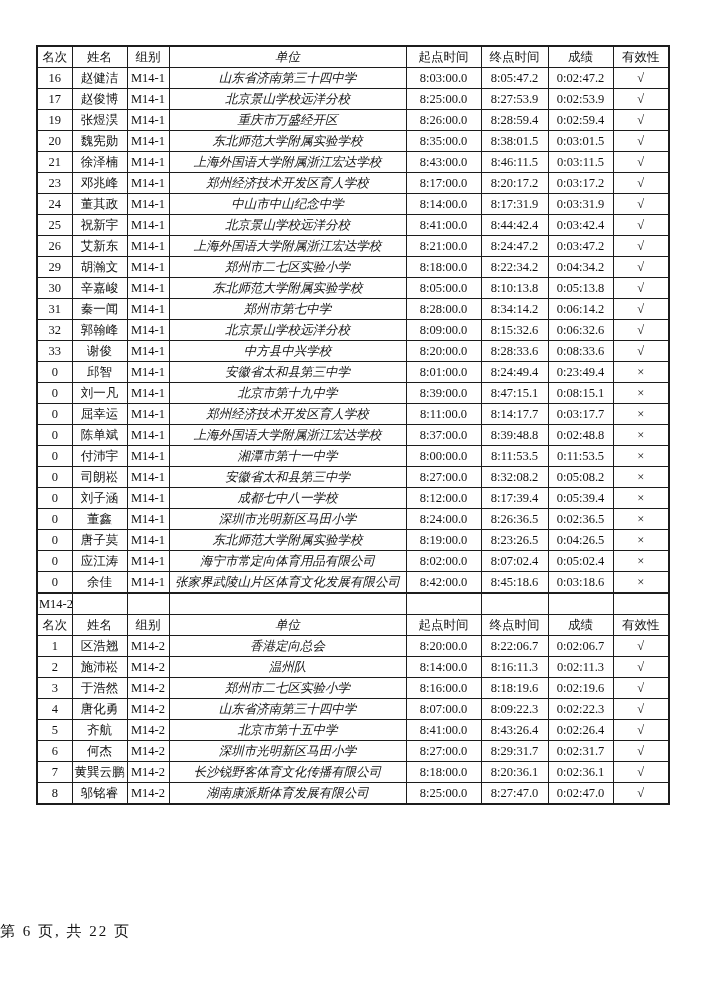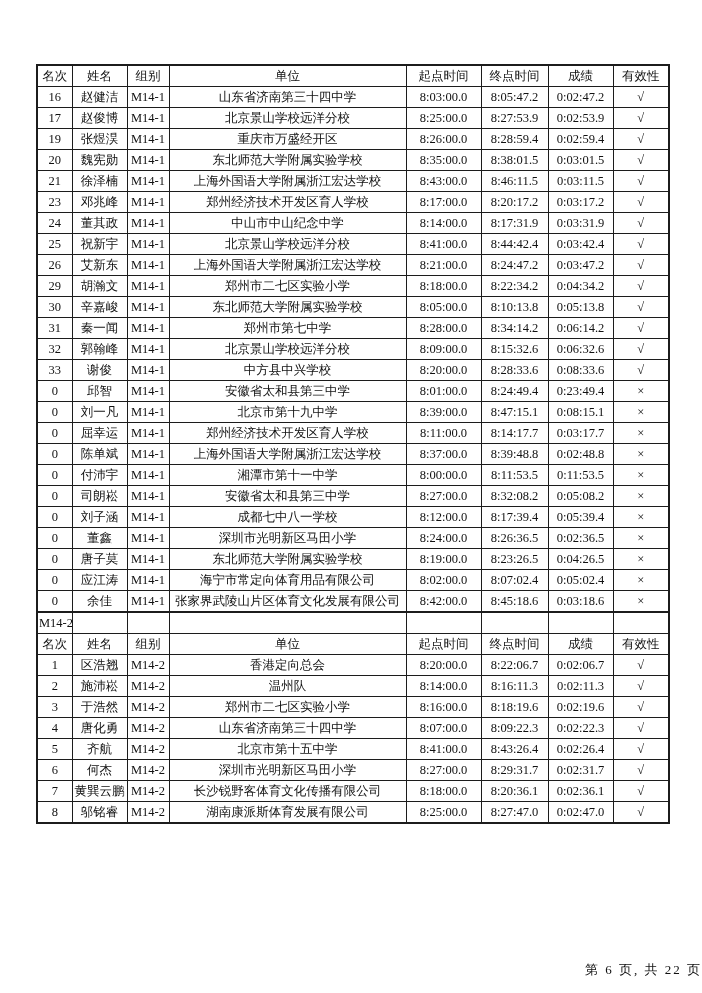--- a/index.html
+++ b/index.html
@@ -4,50 +4,49 @@
 <style>
   html,body{margin:0;padding:0;}
   body{
     width:702px;height:993px;
     background:#ffffff;
     position:relative;
     font-family:"Liberation Serif","DejaVu Serif",serif;
     color:#111;
     overflow:hidden;
   }
-  .sheet{position:absolute;left:36px;top:64px;}
+  .sheet{position:absolute;left:36px;top:45px;}
   table.results{
     border-collapse:collapse;
     table-layout:fixed;
     width:632px;
     border:2px solid #1c1c1c;
   }
   table.results th, table.results td{
     border:1px solid #1c1c1c;
     height:20px;
     padding:0 2px;
     font-size:12.5px;
     font-weight:normal;
     line-height:20px;
     overflow:hidden;
     white-space:nowrap;
     text-align:center;
   }
-  .c-unit{text-align:left;padding-left:4px;}
+  .c-unit{text-align:left;padding-left:4px;font-style:italic;}
   .c-rank{}
   tr.divider-row td{border-top:2px solid #1c1c1c;}
   tr.divider-row td:first-child{text-align:left;padding-left:1px;}
   .c-valid{font-size:12px;}
   .footer{
     position:absolute;
     left:0;top:922px;width:702px;
-    text-align:right;
-    font-size:13px;
+    text-align:left;
+    font-size:15px;
     letter-spacing:2px;
-    margin-top:39px;
   }
 </style>
 </head>
 <body>
 
 <div class="sheet">
   <table class="results">
     <colgroup>
       <col style="width:35px">
         <col style="width:55px">

